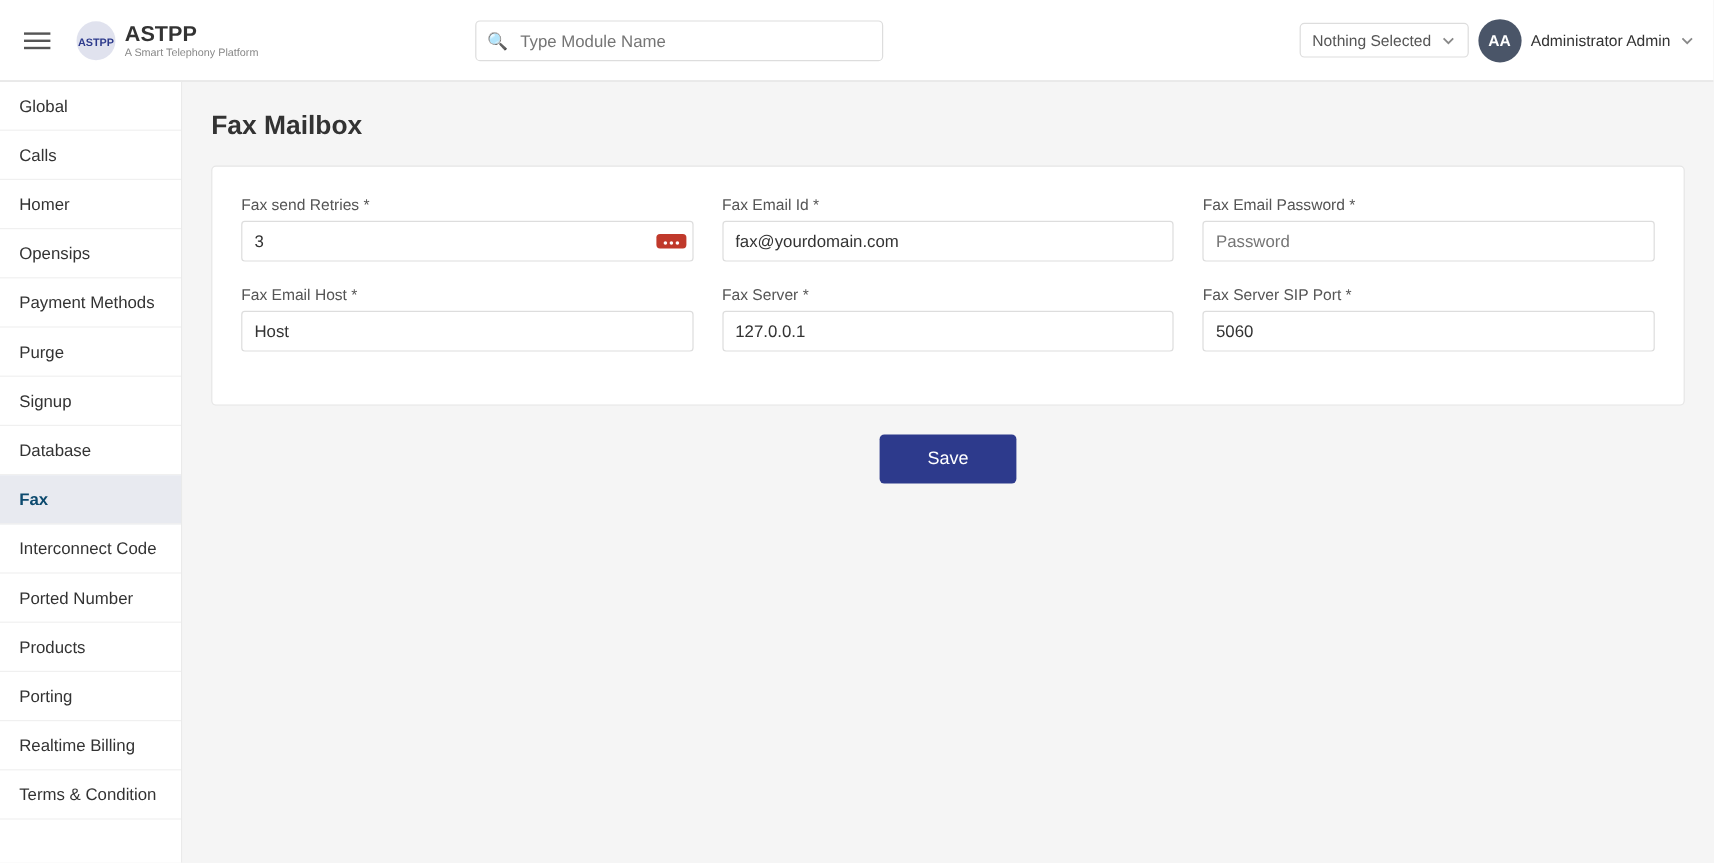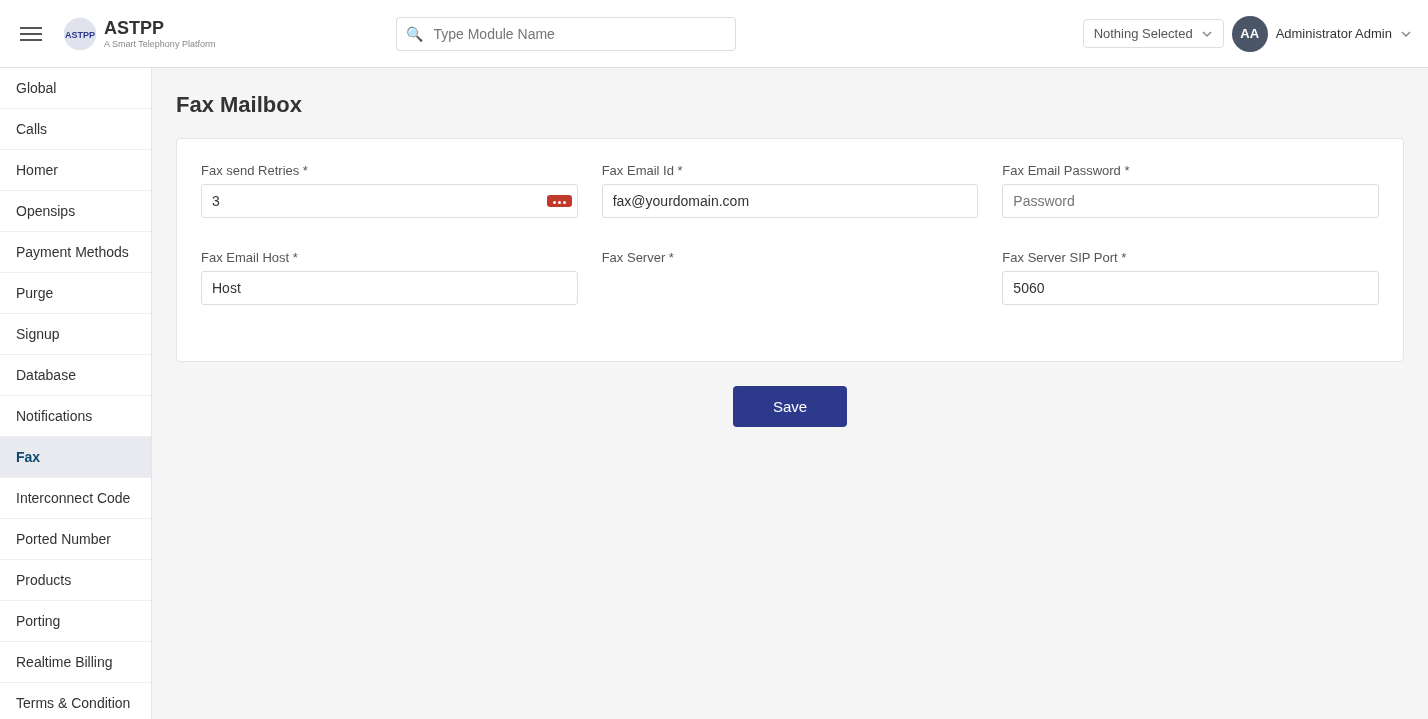--- a/index.html
+++ b/index.html
@@ -163,21 +163,21 @@
     .form-card {
       background: #fff;
       border-radius: 4px;
       border: 1px solid #e5e5e5;
       padding: 24px;
       margin-bottom: 24px;
     }
     .form-row {
       display: flex;
       gap: 24px;
-      margin-bottom: 32px;
+      margin-bottom: 20px;
     }
     .form-group {
       flex: 1;
       display: flex;
       flex-direction: column;
     }
     .form-label {
       font-size: 13px;
       color: #555;
       margin-bottom: 6px;
@@ -286,21 +286,20 @@
   <nav class="sidebar">
 
   <div class="sidebar-item">Global</div>
       <div class="sidebar-item">Calls</div>
       <div class="sidebar-item">Homer</div>
       <div class="sidebar-item">Opensips</div>
       <div class="sidebar-item">Payment Methods</div>
       <div class="sidebar-item">Purge</div>
       <div class="sidebar-item">Signup</div>
       <div class="sidebar-item">Database</div>
-      <div class="sidebar-item">Notifications</div>
       <div class="sidebar-item active">Fax</div>
       <div class="sidebar-item">Interconnect Code</div>
       <div class="sidebar-item">Ported Number</div>
       <div class="sidebar-item">Products</div>
       <div class="sidebar-item">Porting</div>
       <div class="sidebar-item">Realtime Billing</div>
       <div class="sidebar-item">Terms &amp; Condition</div>
     </nav>
 
   <div class="main-content">
@@ -330,20 +329,21 @@
         </div>
       </div>
 
       <div class="form-row">
         <div class="form-group">
           <label class="form-label">Fax Email Host *</label>
           <input type="text" class="form-input" value="Host" style="">
         </div>
         <div class="form-group">
           <label class="form-label">Fax Server *</label>
+          <input type="text" class="form-input" value="127.0.0.1" style="">
         </div>
         <div class="form-group">
           <label class="form-label">Fax Server SIP Port *</label>
           <input type="text" class="form-input" value="5060" style="">
         </div>
       </div>
     </div>
 
     <div class="save-btn-wrap">
       <button class="save-btn">Save</button>

